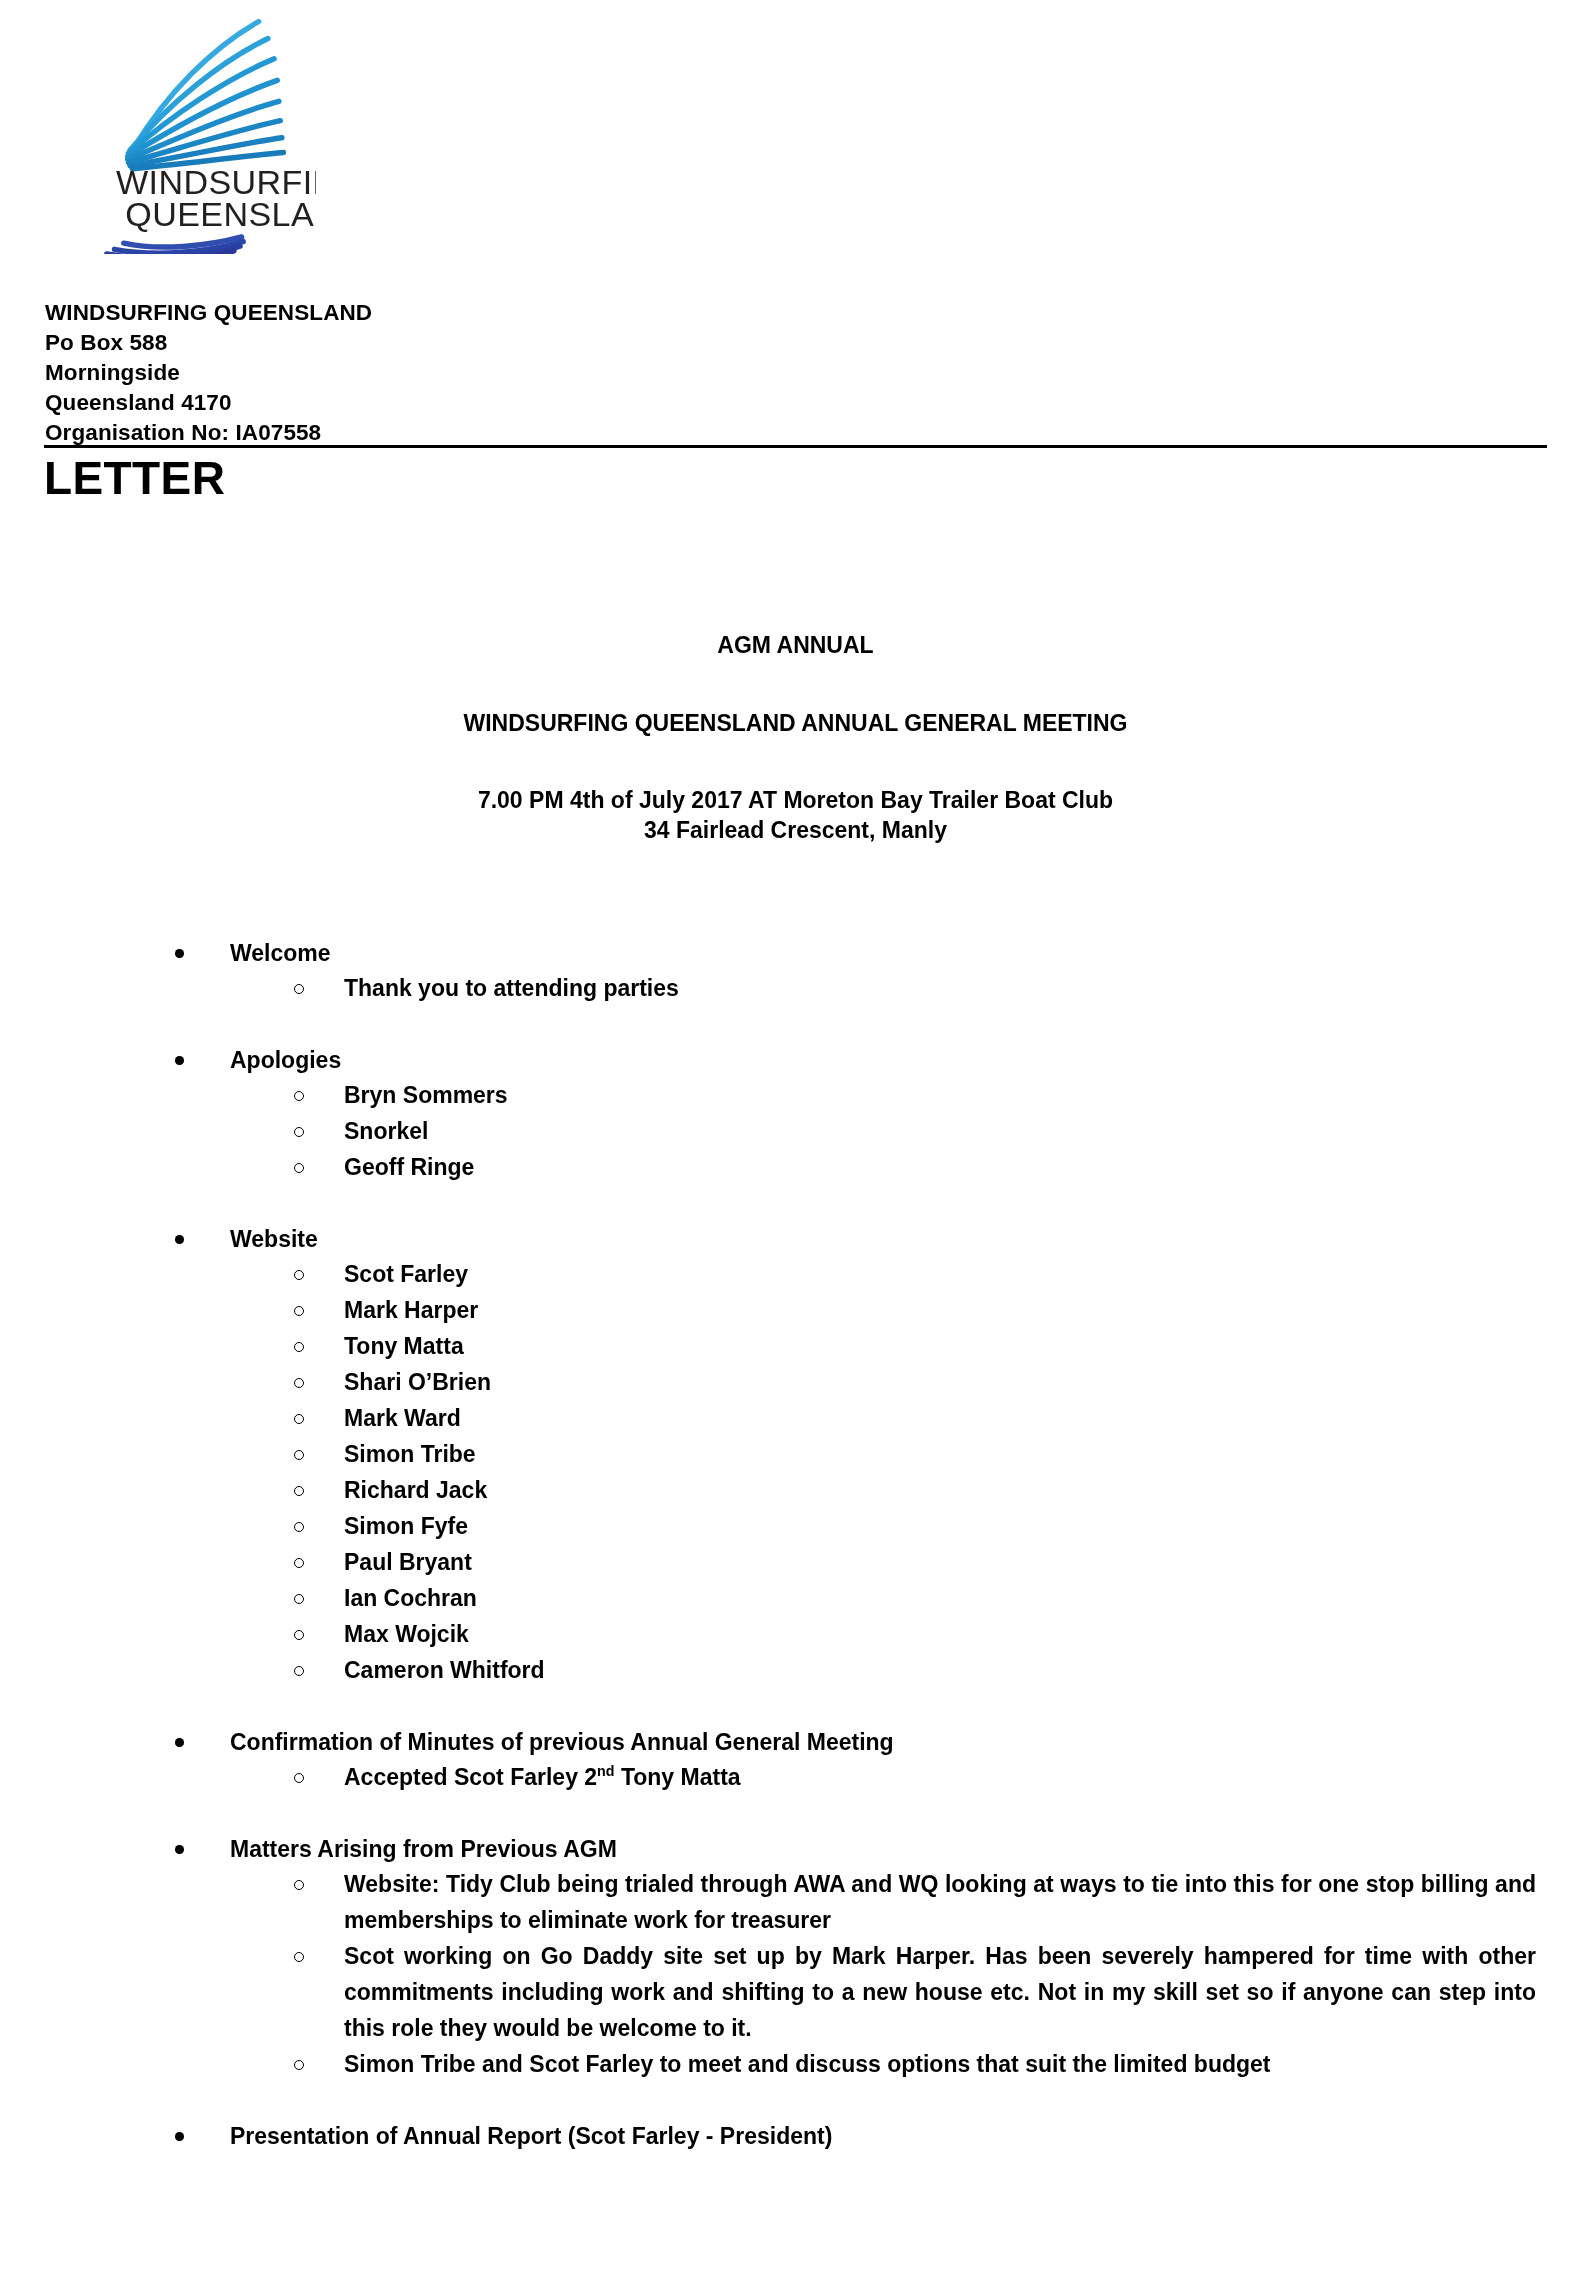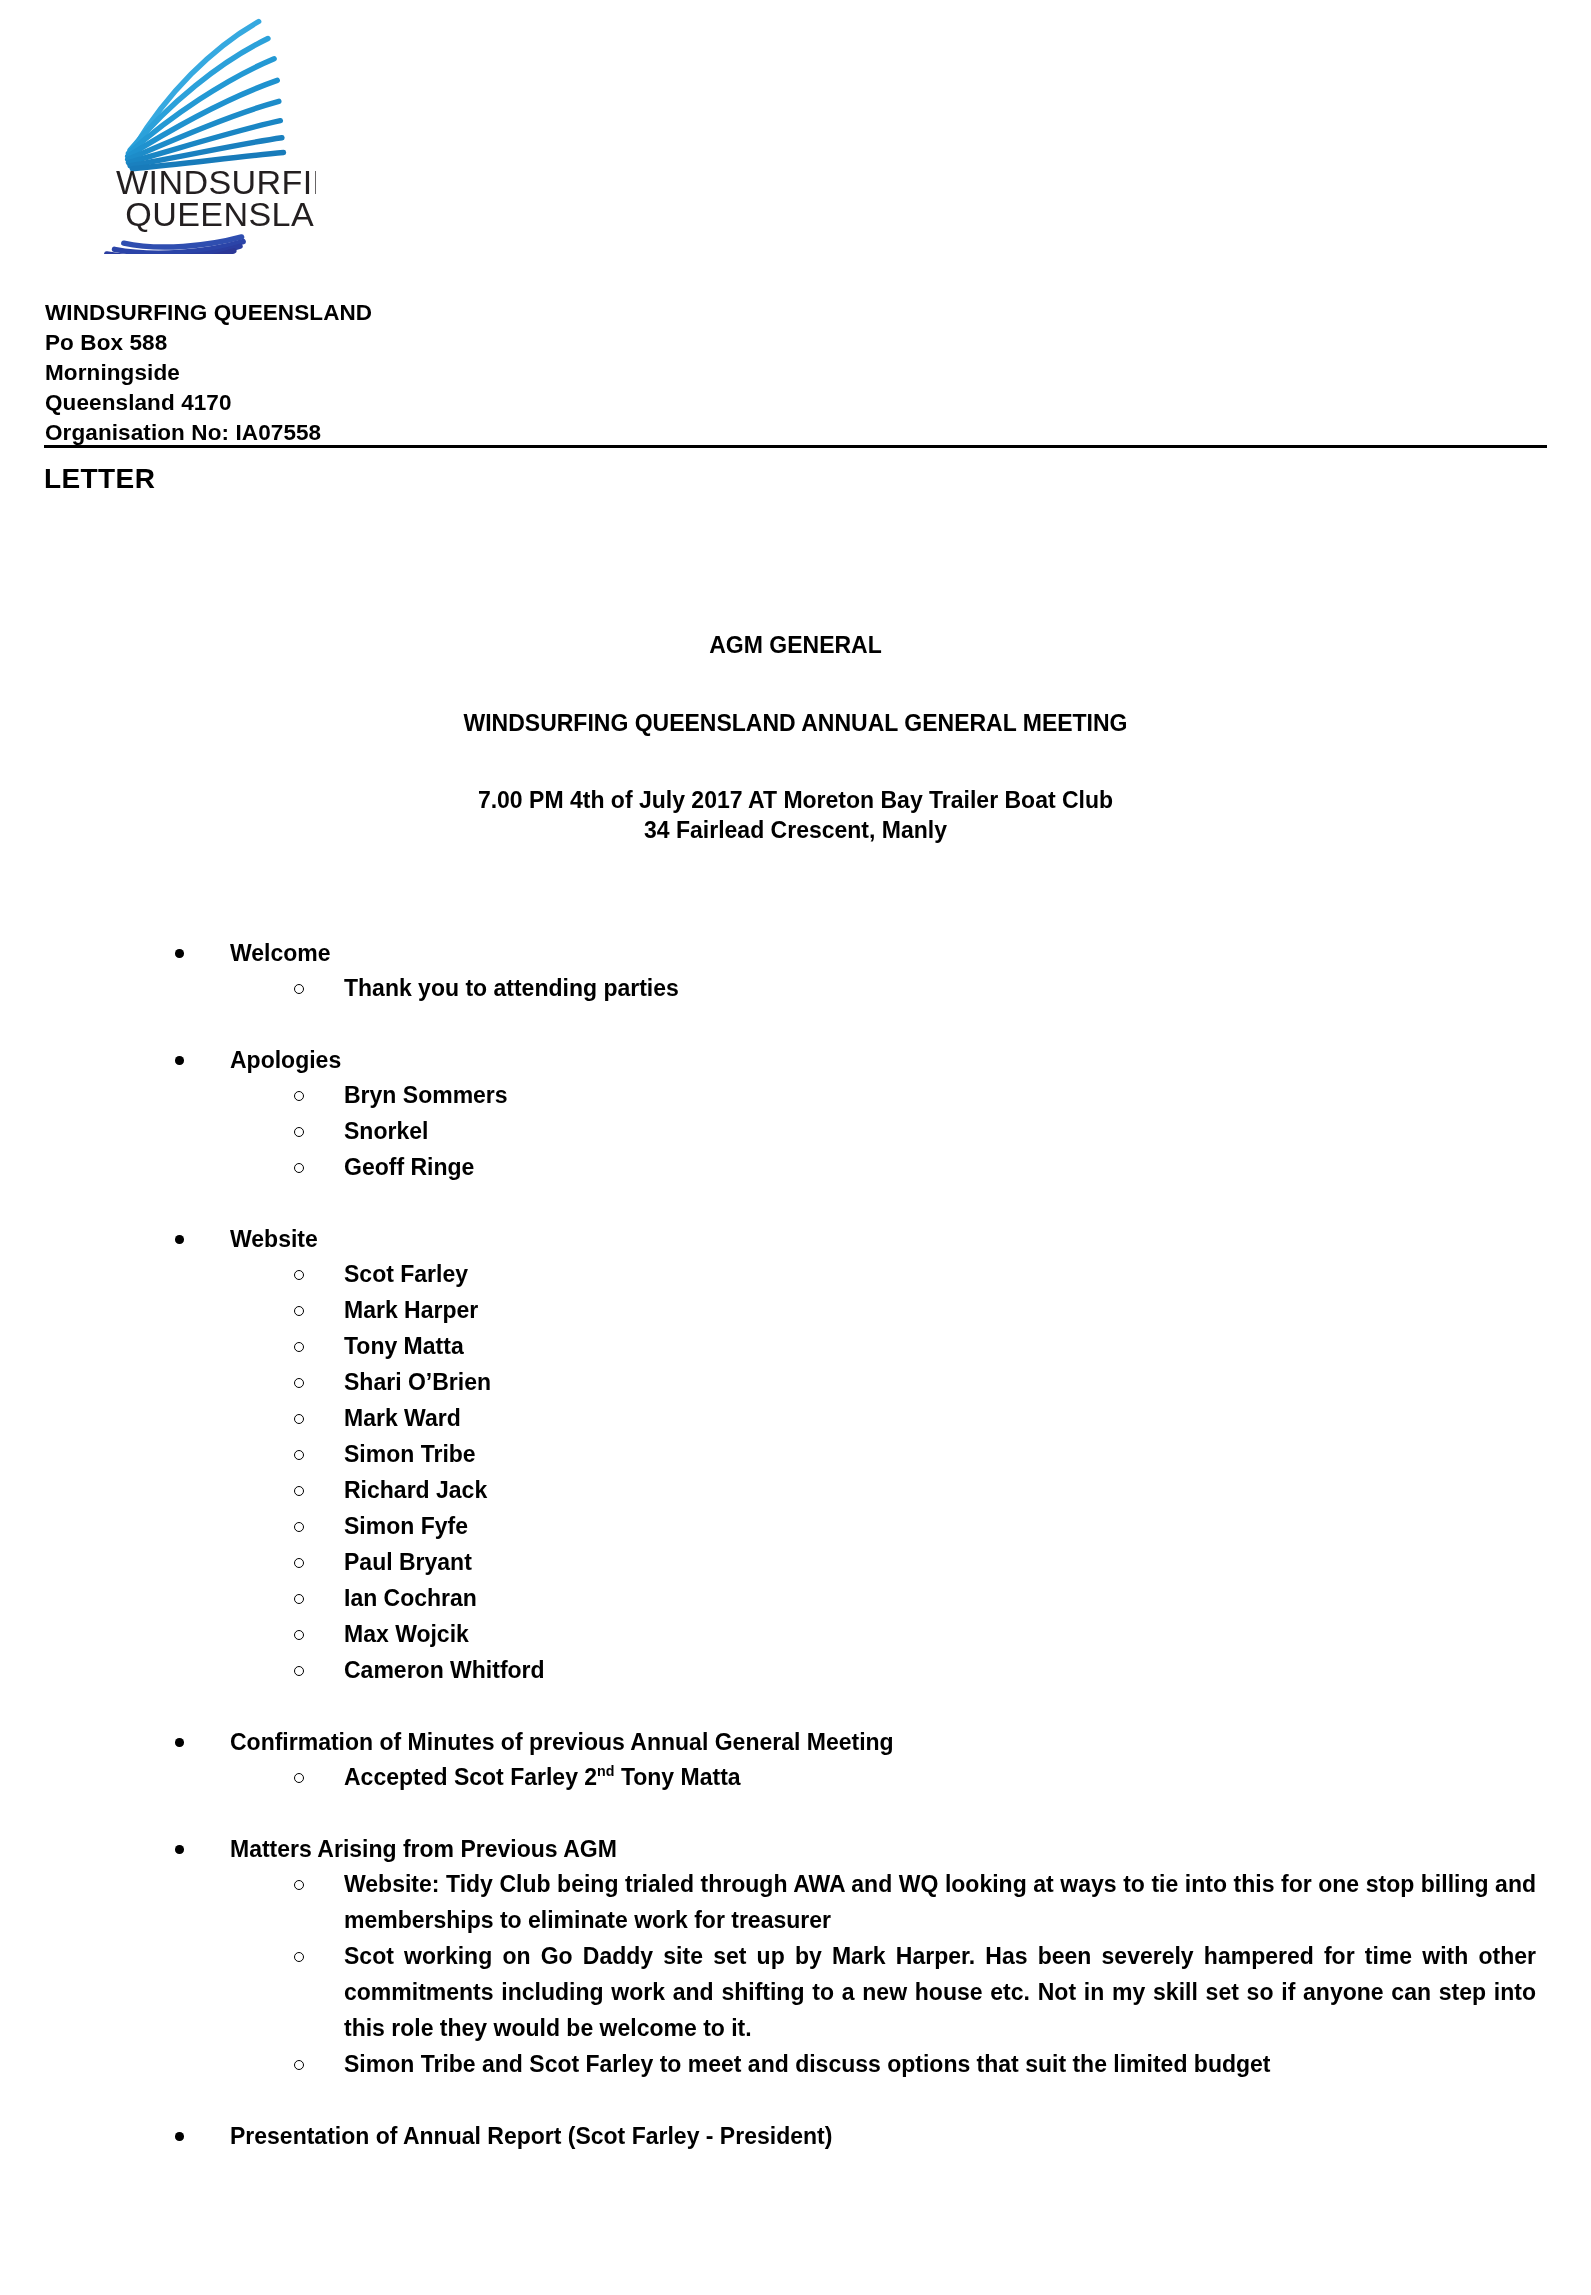--- a/index.html
+++ b/index.html
@@ -48,21 +48,21 @@
     top: 445px;
     width: 1503px;
     height: 3.1px;
     background: #000000;
   }
 
   .letter-word {
     position: absolute;
     left: 44px;
     top: 455px;
-    font-size: 28px;
+    font-size: 46px;
     font-weight: bold;
     letter-spacing: 0.4px;
     line-height: 47px;
   }
 
   
   .title-block {
     position: absolute;
     left: 44px;
     top: 631px;
@@ -161,21 +161,21 @@
     <div>Morningside</div>
     <div>Queensland 4170</div>
     <div>Organisation No: IA07558</div>
   </div>
 
   <div class="hrule"></div>
 
   <div class="letter-word">LETTER</div>
 
   <div class="title-block">
-    <div class="title-line">AGM GENERAL</div>
+    <div class="title-line">AGM ANNUAL</div>
     <div class="title-gap"></div>
     <div class="title-line">WINDSURFING QUEENSLAND ANNUAL GENERAL MEETING</div>
     <div class="title-gap2"></div>
     <div class="title-line">7.00 PM 4th of July 2017 AT Moreton Bay Trailer Boat Club</div>
     <div class="title-line">34 Fairlead Crescent, Manly</div>
   </div>
 
   <div class="body-outline">
 
     <div class="lvl1">

